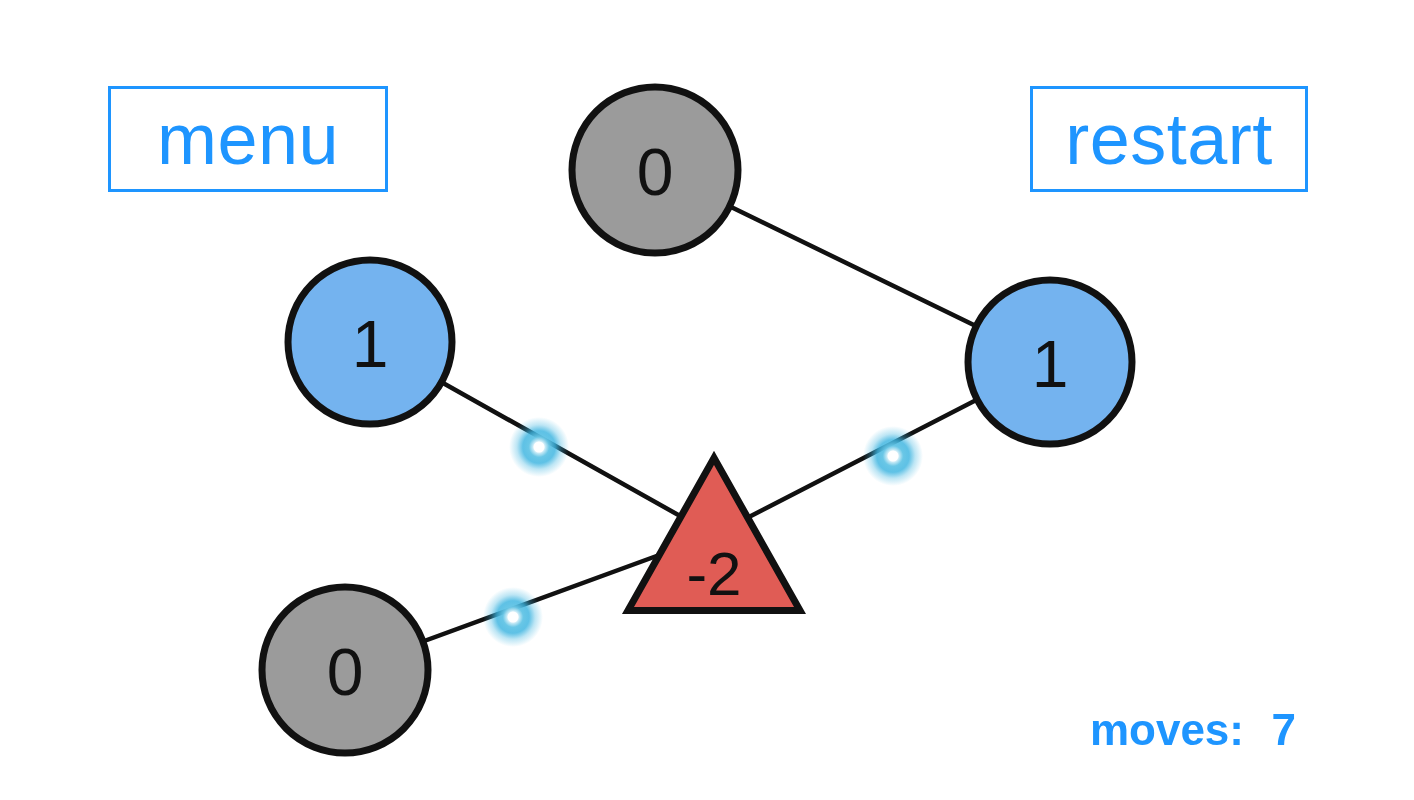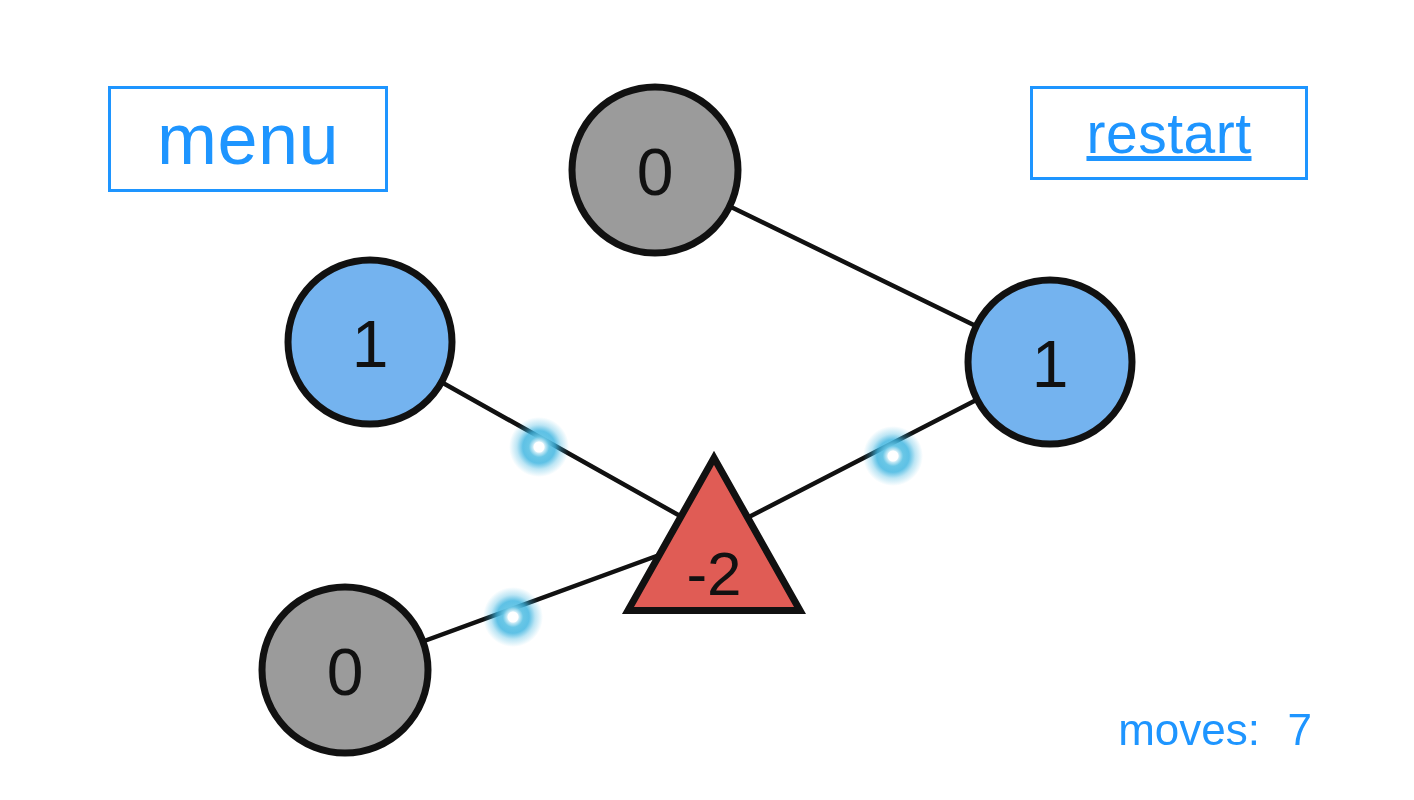--- a/index.html
+++ b/index.html
@@ -63,33 +63,32 @@
     top: 86px;
     width: 280px;
     height: 106px;
     font-size: 72px;
   }
 
   #restart-button {
     left: 1030px;
     top: 86px;
     width: 278px;
-    height: 94px;
-    font-size: 57px;
-    text-decoration: underline;
+    height: 106px;
+    font-size: 72px;
   }
 
   
   #stats-panel {
     position: absolute;
-    right: 102px;
+    right: 118px;
     bottom: 42px;
     color: #1e95ff;
     font-family: "Liberation Sans", sans-serif;
-    font-weight: 400;
+    font-weight: 700;
     font-size: 44px;
     line-height: 1.3;
     text-align: right;
     user-select: none;
   }
   .stat-row {
     display: flex;
     justify-content: flex-end;
     align-items: baseline;
     white-space: nowrap;

